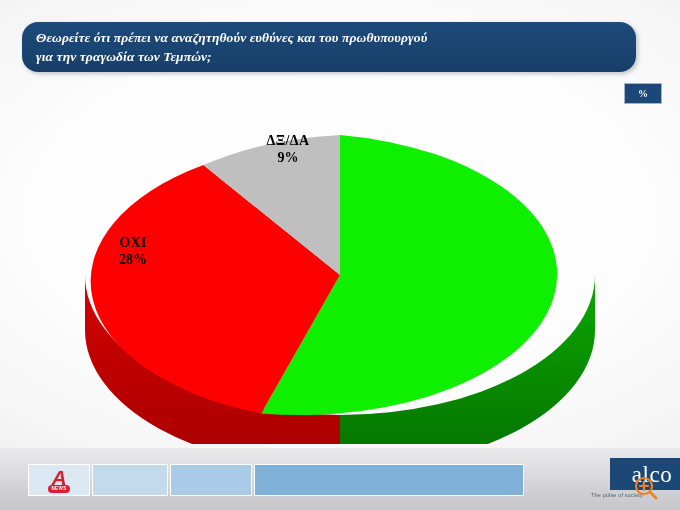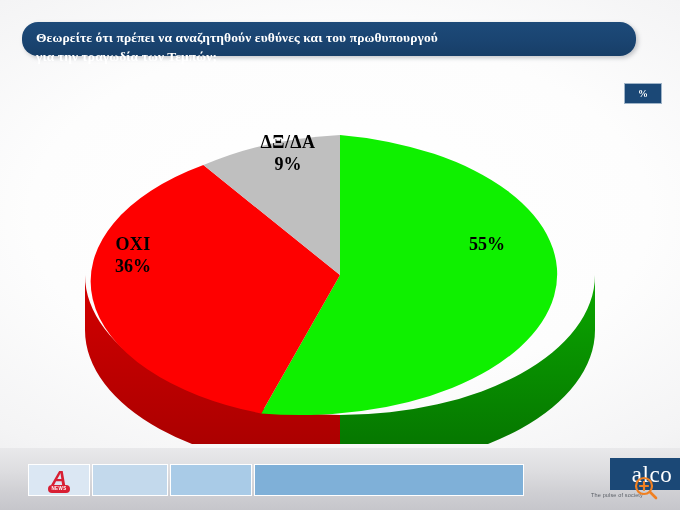--- a/index.html
+++ b/index.html
@@ -23,26 +23,27 @@
       radial-gradient(ellipse 120% 90% at 50% 42%, #ffffff 0%, #fdfdfd 38%, #f4f4f5 62%, #e4e4e6 86%, #d9d9dc 100%);
     overflow: hidden;
   }
 
   
   .header-bar {
     position: absolute;
     left: 22px;
     top: 22px;
     width: 614px;
-    height: 34px;
+    height: 50px;
     background: linear-gradient(180deg, #1d4a79 0%, #1a4471 55%, #173e67 100%);
     border-radius: 16px;
     box-shadow: 2px 2px 4px rgba(90,95,105,0.35);
     box-sizing: border-box;
     padding: 6px 14px 0 14px;
+    font-style: italic;
   }
   .header-title {
     color: #ffffff;
     font-size: 13.5px;
     font-weight: bold;
     line-height: 1.44;
     letter-spacing: 0.1px;
     white-space: pre-line;
   }
 
@@ -72,21 +73,21 @@
     width: 680px;
     height: 340px;
   }
   .chart-svg { display: block; }
 
   .pie-label {
     position: absolute;
     text-align: center;
     color: #000000;
     font-weight: bold;
-    font-size: 18px;
+    font-size: 14px;
     line-height: 1.22;
     pointer-events: none;
   }
   .pie-label .lbl-name { display: block; letter-spacing: 0.4px; }
   .pie-label .lbl-val  { display: block; }
 
   .label-nai { left: 432px; top: 130px; width: 110px; }
   .label-oxi { left: 78px;  top: 130px; width: 110px; }
   .label-dxda{ left: 228px; top: 28px;  width: 120px; }
 
@@ -232,26 +233,25 @@
 
         <path d="M 340,171 L 340,31 A 255,140 0 0 1 261.2,309.4 Z" fill="#0ff000"></path>
 
         <path d="M 340,171 L 261.2,309.4 A 255,140 0 0 1 203.4,61.1 Z" fill="#fe0000"></path>
 
         <path d="M 340,171 L 203.4,61.1 A 255,140 0 0 1 340,31 Z" fill="#bfbfbf"></path>
       </g>
     </svg>
 
     <div class="pie-label label-nai">
-      <span class="lbl-val">55%</span>
     </div>
 
     <div class="pie-label label-oxi">
       <span class="lbl-name">ΟΧΙ</span>
-      <span class="lbl-val">36%</span>
+      <span class="lbl-val">28%</span>
     </div>
 
     <div class="pie-label label-dxda">
       <span class="lbl-name">ΔΞ/ΔΑ</span>
       <span class="lbl-val">9%</span>
     </div>
   </div>
 
   <div class="footer">
     <div class="footer-strip">

